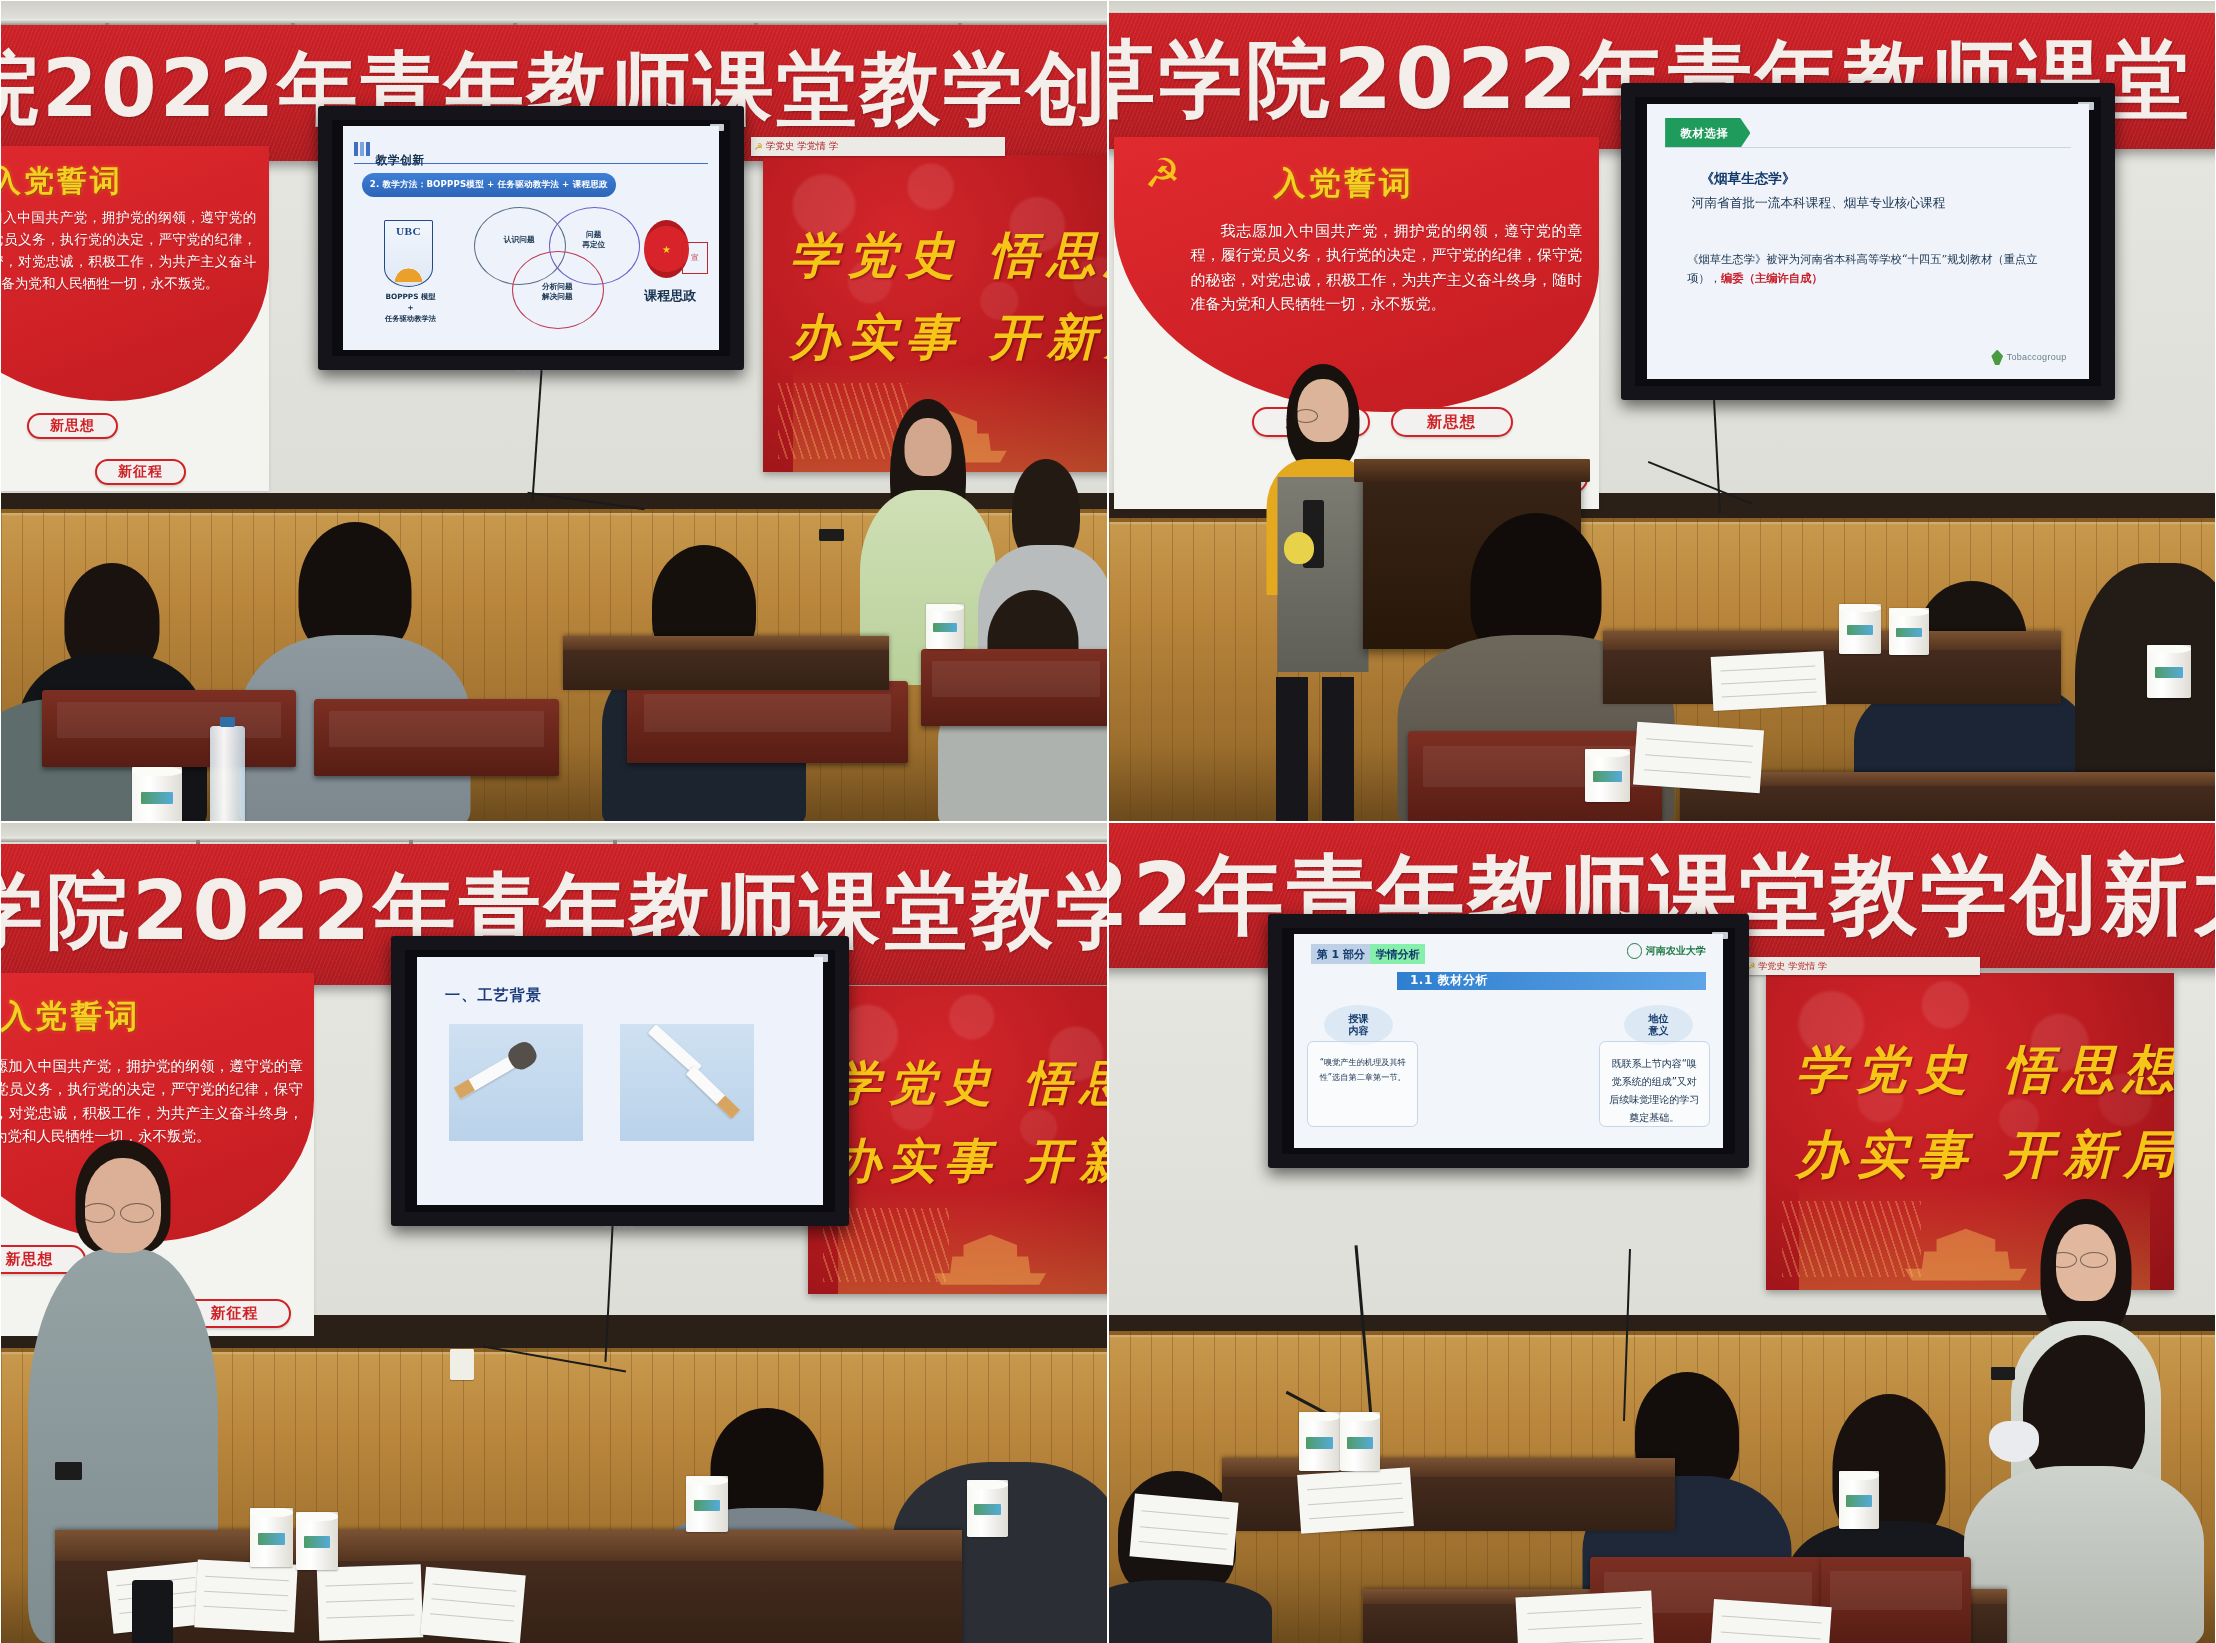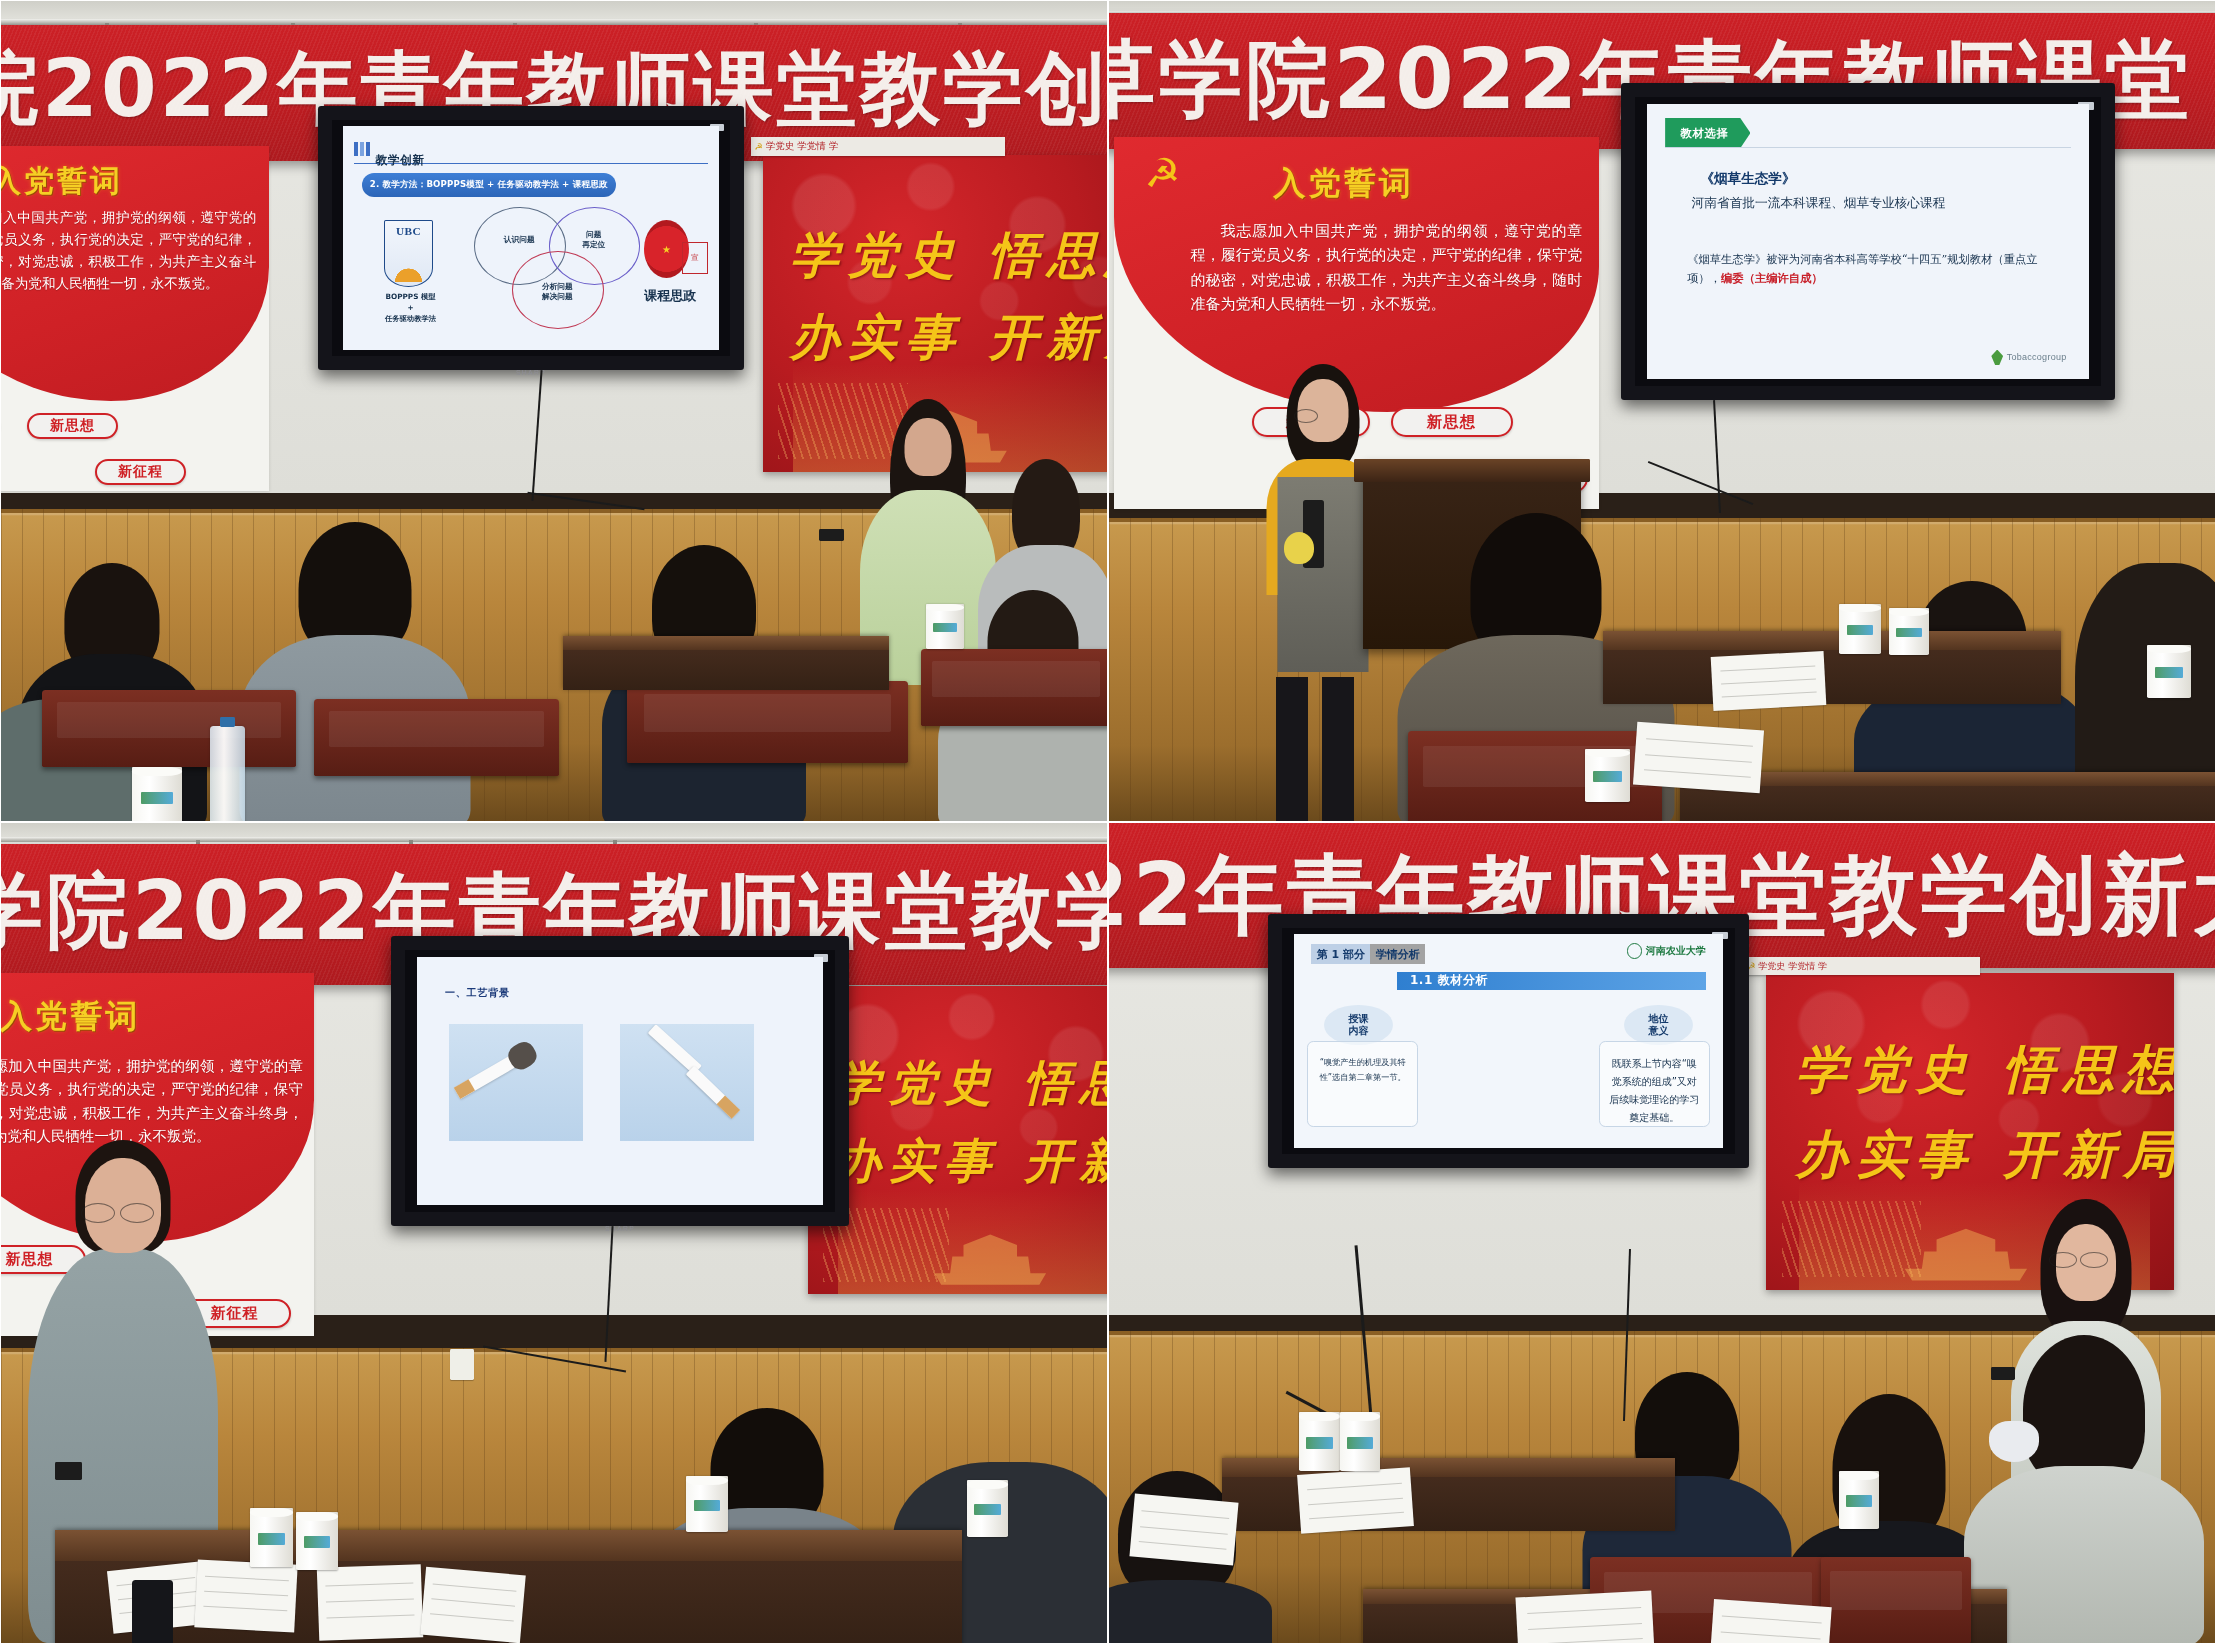--- a/index.html
+++ b/index.html
@@ -217,21 +217,21 @@
   .sC-img.a { left:8%;  width:33%; }
   .sC-img.b { left:50%; width:33%; }
   .cig { position:absolute; background:#fafafa; border-radius:1.4px; box-shadow:0 0.9px 2.3px rgba(0,0,0,.2); }
   .cig .filt { position:absolute; background:#d7a461; }
   .cig .ash  { position:absolute; background:#554f4a; border-radius:40%; }
 
   
   .sD-hdr { position:absolute; left:4%; top:5%; height:9%; display:flex; align-items:stretch; }
   .sD-hdr .b1,.sD-hdr .b2 { display:flex; align-items:center; padding:0 5.4px;
         background:#bed0e6; color:#143a6b; font-weight:700; font-family:"DejaVu Sans",sans-serif; }
-  .sD-hdr .b2 { background:#a3a3a3;font-family:Liberation Serif, serif; }
+  .sD-hdr .b2 { background:#86efac;font-family:Liberation Serif, serif; }
   .sD-uni { position:absolute; right:4%; top:4.5%; display:flex; align-items:center; gap:3.6px; }
   .sD-uni .ring { width:15.4px; height:15.4px; border-radius:50%; border:1.8px solid #1f7a42; }
   .sD-uni span { color:#1f7a42; font-weight:700; font-family:"DejaVu Serif",serif; }
   .sD-bar { position:absolute; left:24%; right:4%; top:18%; height:8%;
             background:linear-gradient(90deg,#2f7fd0,#5ea4e6); color:#fff; font-weight:700;
             display:flex; align-items:center; padding-left:3%;
             font-family:"DejaVu Sans",sans-serif; letter-spacing:.05em; }
   .sD-circ { position:absolute; width:16%; height:19%; border-radius:50%;
              background:#dce8f4; display:flex; align-items:center; justify-content:center;
              color:#143a6b; font-weight:700; text-align:center; line-height:1.2; white-space:pre-line;
@@ -562,21 +562,21 @@
       <div class="gate-glow"></div>
       <div class="gate-shape"></div>
       <div class="callig-line" style="left:25.4px; top:66px; font-size:47px;">学党史  悟思想</div>
       <div class="callig-line" style="left:25.4px; top:144px; font-size:47px;">办实事  开新局</div>
     </div>
 
     <div class="tv" style="left:390px; top:113px; width:458px; height:290px;">
       <div class="tv-inner">
         <div class="tv-led"></div>
         <div class="slide">
-          <div class="sC-title" style="font-size:10px;">一、工艺背景</div>
+          <div class="sC-title" style="font-size:15px;">一、工艺背景</div>
           <div class="sC-img a">
             <div class="cig" style="left:6%; top:54%; width:56%; height:11%; transform:rotate(-30deg); transform-origin:0 50%;">
               <div class="filt" style="left:0; top:0; width:22%; height:100%;"></div>
               <div class="ash" style="right:-18%; top:-50%; width:36%; height:200%;"></div>
             </div>
           </div>
           <div class="sC-img b">
             <div class="cig" style="left:12%; top:34%; width:46%; height:10%; transform:rotate(42deg); transform-origin:100% 50%;"></div>
             <div class="cig" style="left:52%; top:34%; width:48%; height:10%; transform:rotate(44deg); transform-origin:0 50%;">
               <div class="filt" style="right:0; top:0; width:34%; height:100%;"></div>

